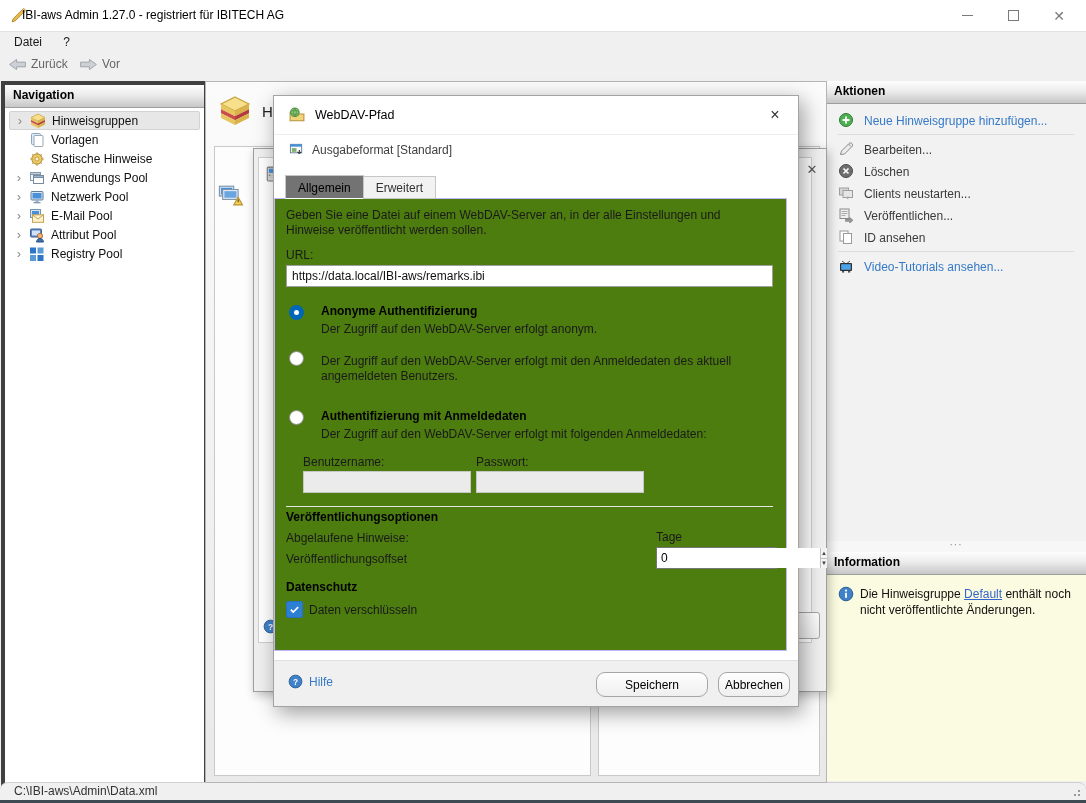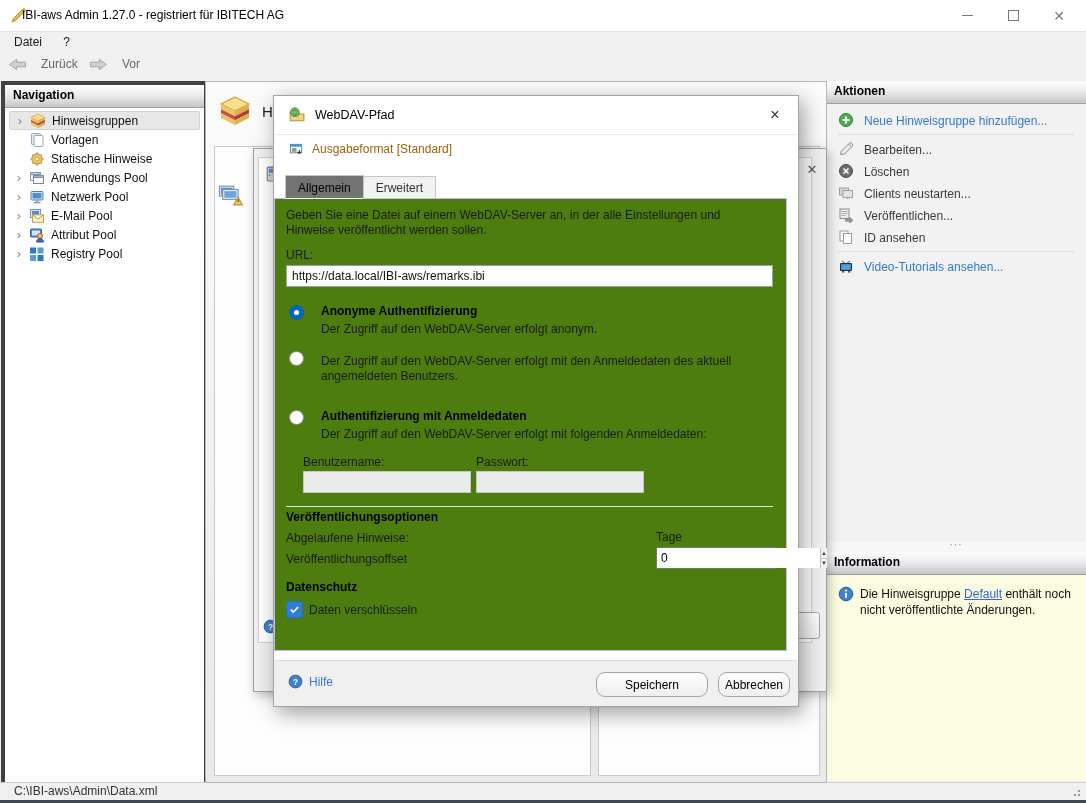--- a/index.html
+++ b/index.html
@@ -17,21 +17,21 @@
   .wbtn{top:0;width:46px;height:31px;display:flex;align-items:center;justify-content:center;color:#7a7a7a;cursor:default;}
   #btn-min{left:944px;} #btn-max{left:990px;} #btn-close{left:1036px;}
   .glyph-min{display:inline-block;width:11px;border-top:1px solid #7a7a7a;}
   .glyph-max{display:inline-block;width:9px;height:9px;border:1px solid #7a7a7a;}
   .glyph-x{font-size:14px;color:#7a7a7a;}
 
   
   #menubar{left:0;top:32px;width:1086px;height:21px;background:#f0f0f0;}
   .menu-item{display:inline-block;padding:3px 9px;color:#1a1a1a;}
   #toolbar{left:0;top:53px;width:1086px;height:28px;background:#f0f0f0;}
-  .tbtn{display:inline-flex;align-items:center;gap:14px;margin:4px 0 0 8px;color:#666;}
+  .tbtn{display:inline-flex;align-items:center;gap:4px;margin:4px 0 0 8px;color:#666;}
 
   
   .phead{height:22px;line-height:21px;padding-left:8px;font-weight:bold;color:#000;
          background:linear-gradient(180deg,#fdfdfd 0%,#ececec 45%,#c7c7c7 100%);
          border-bottom:1px solid #9e9e9e;}
 
   
   #nav-panel{left:1px;top:81px;width:199px;height:700px;background:#fff;border:4px solid #404040;}
   .nav-item{display:flex;align-items:center;height:19px;margin:0 4px;padding-left:4px;gap:4px;cursor:default;}
   .nav-item.sel{background:#e7e7e7;border:1px solid #d2d2d2;border-radius:2px;height:17px;}
@@ -60,21 +60,21 @@
             background:linear-gradient(#fefefe,#efefef);}
 
   
   #dlg{left:273px;top:95px;width:524px;height:610px;background:#fff;border:1px solid #a3a3a3;
        box-shadow:4px 6px 20px rgba(0,0,0,.38);z-index:10;}
   #dlg-title{position:absolute;left:0;top:0;right:0;height:38px;display:flex;align-items:center;padding-left:14px;gap:9px;
              border-bottom:1px solid #ededed;}
   #dlg-title-text{font-size:12.5px;color:#000;}
   #dlg-close{position:absolute;right:10px;top:7px;width:26px;height:24px;display:flex;align-items:center;justify-content:center;
              font-size:16px;color:#333;}
-  #dlg-sub{position:absolute;left:15px;top:46px;display:flex;align-items:flex-start;gap:8px;color:#a16207;}
+  #dlg-sub{position:absolute;left:15px;top:46px;display:flex;align-items:center;gap:8px;color:#404040;}
   #dlg-tabs{position:absolute;left:11px;top:79px;display:flex;align-items:flex-end;z-index:2;}
   .tab{padding:4px 12px 3px;border:1px solid #c6c6c6;background:#f2f2f2;color:#333;margin-right:-1px;}
   .tab.active{background:#737373;border-bottom:1px solid #fff;padding-top:5px;color:#000;}
   #tab-panel{position:absolute;left:0;right:11px;top:102px;height:451px;border:1px solid #c4b5fd;background:#4d7c0f;}
 
   #intro{position:absolute;left:11px;top:9px;width:478px;line-height:15px;}
   #url-label{position:absolute;left:11px;top:49px;}
   #url-input{position:absolute;left:11px;right:13px;top:66px;height:20px;border:1px solid #9f9f9f;
              font:12px "Liberation Sans","DejaVu Sans",sans-serif;padding:0 5px;color:#111;}
   .auth-block{position:absolute;left:11px;width:482px;}
@@ -111,21 +111,21 @@
   .act-link{color:#3579c8;}
   .act-sep{border-top:1px solid #dcdcdc;margin:3px 12px 3px 12px;}
   #splitter{height:11px;background:#f7f7f7;text-align:center;color:#8a8a8a;font-size:10px;line-height:8px;letter-spacing:1px;}
   #info-body{flex:1;background:#fbfbe1;position:relative;}
   #info-icon{position:absolute;left:12px;top:11px;}
   #info-text{position:absolute;left:34px;top:11px;width:212px;line-height:16px;color:#111;}
   #info-link{color:#3366cc;text-decoration:underline;}
 
   
   #statusbar{left:0;top:782px;width:1086px;height:18px;background:#f0f0f0;border-top:1px solid #cfcfcf;
-             line-height:17px;padding-left:14px;color:#333;box-sizing:border-box;}
+             line-height:17px;padding-left:14px;color:#333;box-sizing:border-box;border-radius:8px;}
   #grip{position:absolute;right:3px;top:787px;width:10px;height:10px;
         background:radial-gradient(circle at 2px 8px,#9a9a9a 1px,transparent 1.3px),
                    radial-gradient(circle at 6px 8px,#9a9a9a 1px,transparent 1.3px),
                    radial-gradient(circle at 6px 4px,#9a9a9a 1px,transparent 1.3px);}
   #bottom-edge{left:0;top:800px;width:1086px;height:3px;background:#3d4a52;}
 </style>
 </head>
 <body>
 
 <div id="app">

